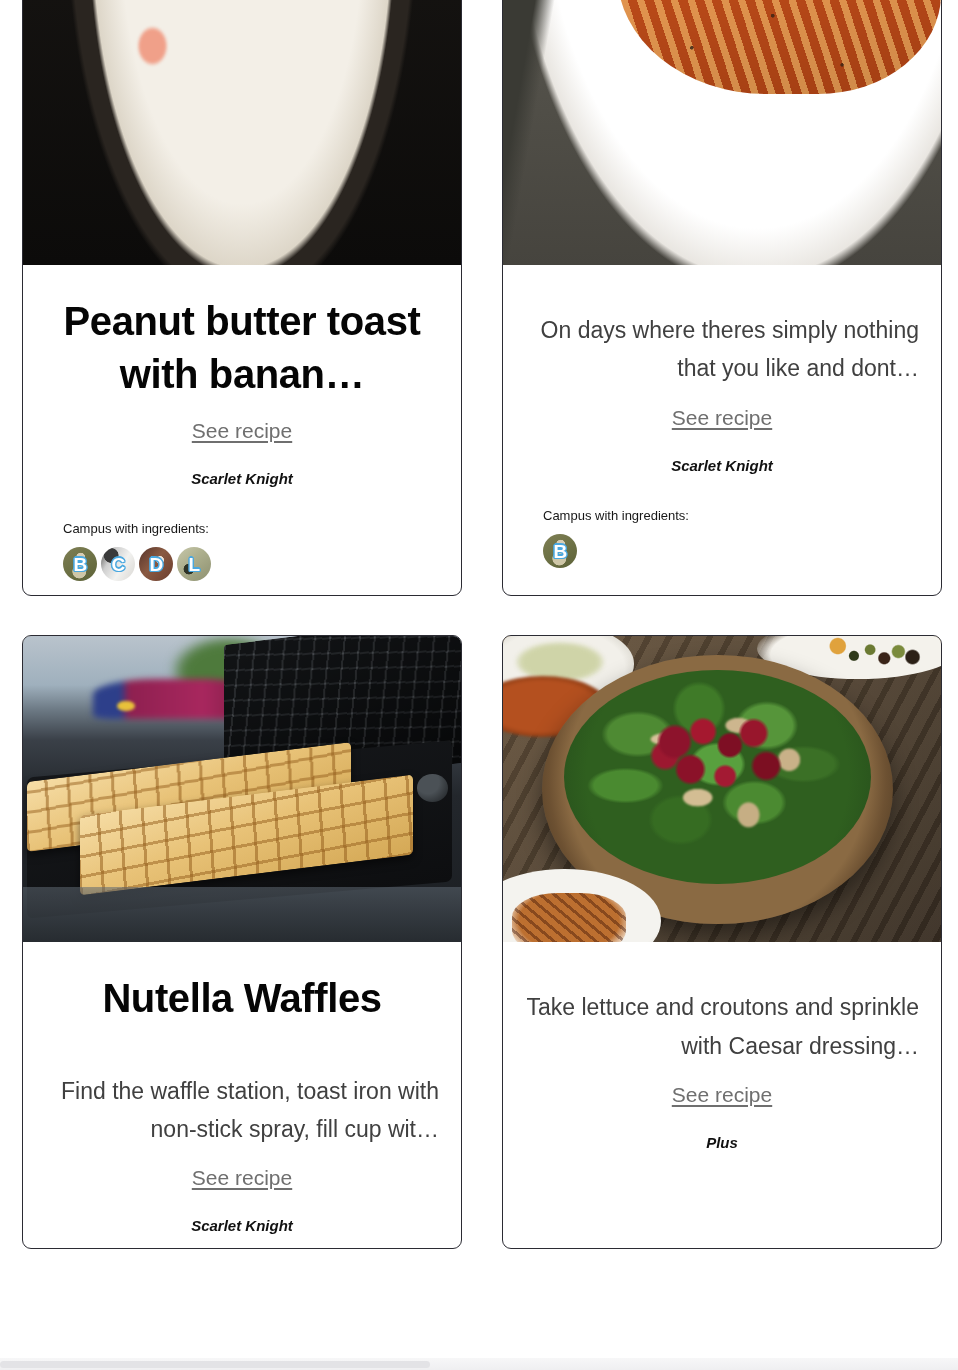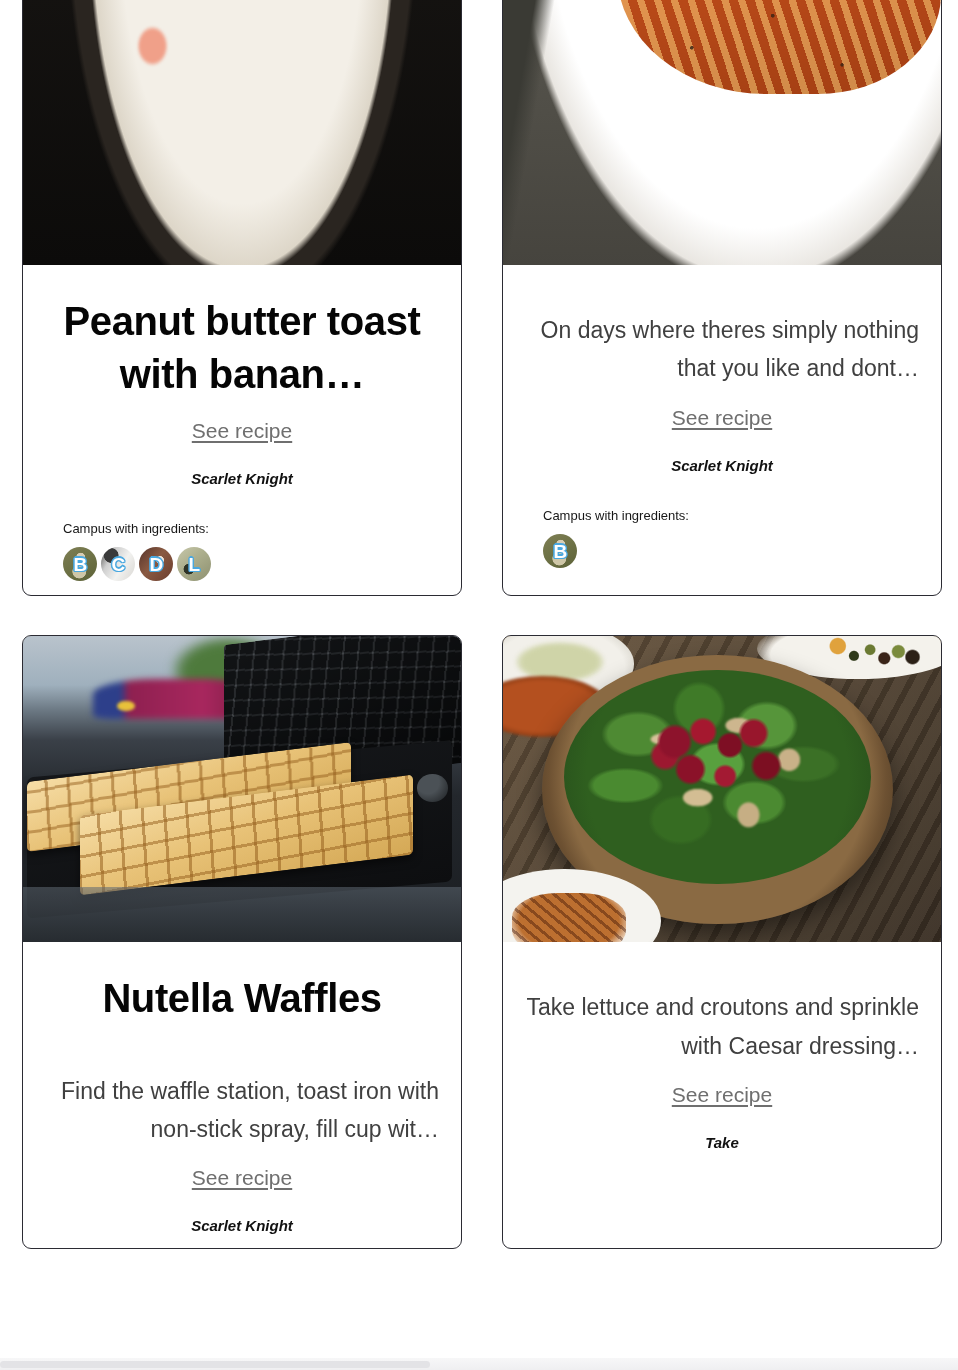--- a/index.html
+++ b/index.html
@@ -493,21 +493,21 @@
           <div class="sl-pom"></div>
           <div class="sl-bowl-bl"></div>
           <div class="sl-crackers"></div>
         </div>
       </div>
       <div class="card-body">
         <div class="card-desc">Take lettuce and croutons and sprinkle with Caesar dressing…</div>
         <div class="see-recipe-wrap">
           <a class="see-recipe">See recipe</a>
         </div>
-        <div class="card-author">Take</div>
+        <div class="card-author">Plus</div>
 
       </div>
     </div>
 
   </div>
 
   <div class="scroll-strip">
     <div class="scroll-thumb"></div>
   </div>
 

